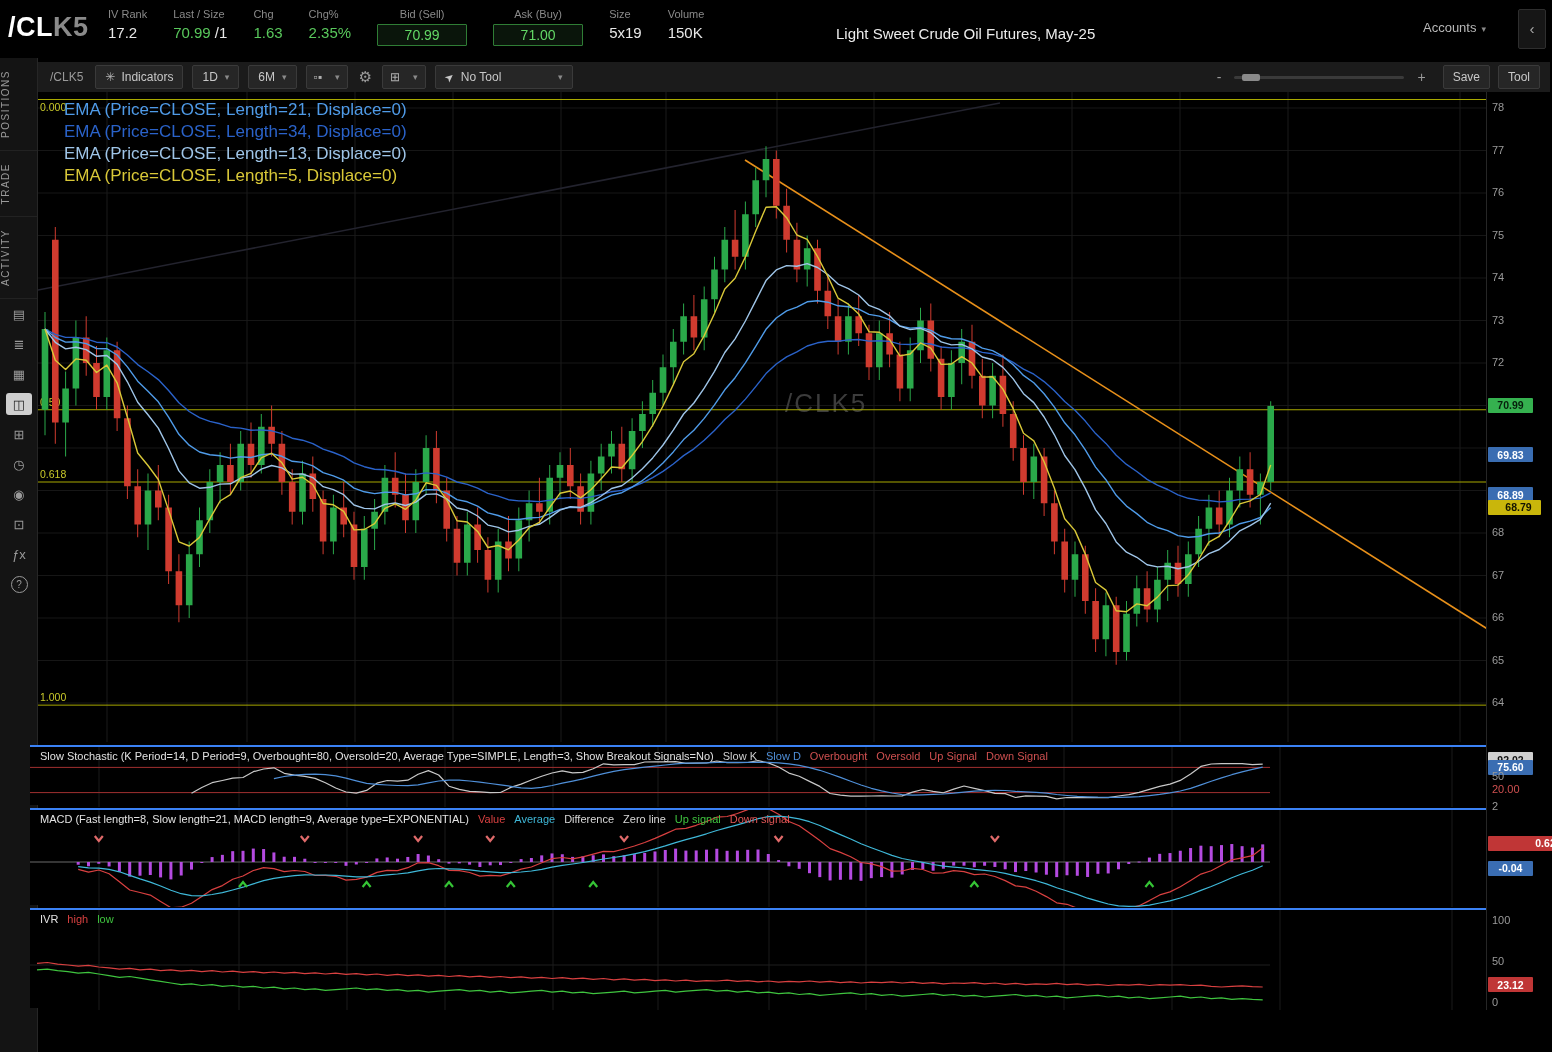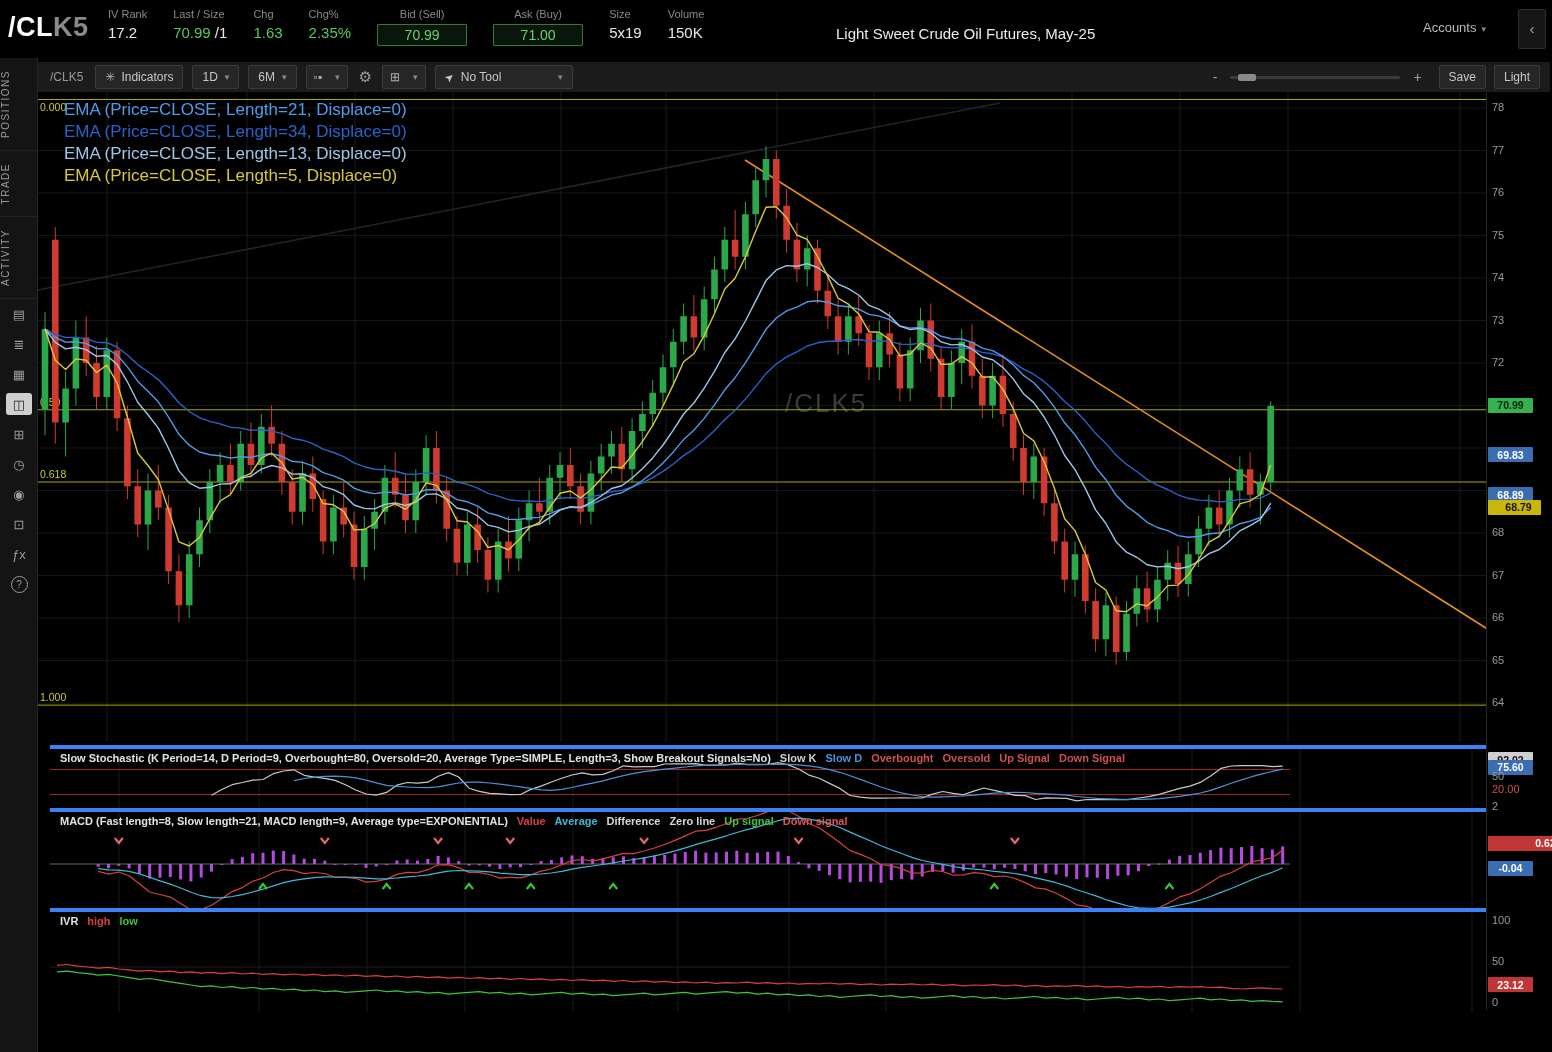--- a/index.html
+++ b/index.html
@@ -43,21 +43,21 @@
   .gear{color:#9a9a9a;font-size:15px;margin:0 10px 0 2px;}
   .cursoricon{display:inline-block;transform:rotate(-40deg);font-size:11px;color:#c8c8c8;margin-right:7px;}
   .tb-right{margin-left:auto;display:flex;align-items:center;}
   .zbtn{color:#9a9a9a;font-size:14px;padding:0 5px;}
   .zoomtrack{width:170px;height:3px;background:#3a3a3a;border-radius:2px;margin:0 8px;position:relative;}
   .zoomhandle{position:absolute;left:8px;top:-2px;width:18px;height:7px;background:#8a8a8a;border-radius:2px;}
   
   .csvg{position:absolute;left:38px;background:#000;}
   #main-svg{top:92px;}
   .ema-lbl{position:absolute;left:64px;font-size:17px;white-space:nowrap;z-index:4;}
-  .panel{position:absolute;left:50px;width:1466px;border-top:4px solid #3b82f6;box-sizing:border-box;background:#000;font-weight:bold;}
+  .panel{position:absolute;left:30px;width:1466px;border-top:2px solid #3b82f6;box-sizing:border-box;background:#000;}
   .panel-label{position:absolute;top:3px;left:10px;font-size:11px;z-index:4;white-space:nowrap;}
   .panel-label span{margin-right:9px;}
   
   .axis{position:absolute;left:1486px;top:92px;width:48px;height:918px;border-left:1px solid #262626;background:#000;}
   .tick{position:absolute;left:5px;font-size:11px;color:#9a9a9a;}
   .badge{position:absolute;left:1px;width:45px;font-size:10.5px;font-weight:bold;text-align:center;
          padding:1.5px 0;border-radius:1px;}
   
   .taxis{position:absolute;left:38px;top:1010px;width:1466px;height:26px;border-top:1px solid #262626;background:#000;}
   .ttick{position:absolute;top:6px;width:80px;margin-left:-40px;text-align:center;color:#8a8a8a;font-size:11px;white-space:nowrap;}
@@ -164,21 +164,21 @@
         <span>No Tool</span>
         <span class="chev" style="margin-left:auto">▾</span>
       </div>
     <div class="tb-right">
       <span class="zbtn">-</span>
       <div class="zoomtrack">
           <div class="zoomhandle"></div>
         </div>
       <span class="zbtn">+</span>
       <div class="tbtn" style="margin:0 8px 0 12px;">Save</div>
-      <div class="tbtn" style="margin-right:2px;">Light</div>
+      <div class="tbtn" style="margin-right:2px;">Tool</div>
     </div>
   </div>
 
   <svg id="main-svg" class="csvg" width="1466" height="650">
       <line x1="0" y1="611" x2="1466" y2="611" stroke="#161616" stroke-width="1"></line>
       <line x1="0" y1="568.5" x2="1466" y2="568.5" stroke="#161616" stroke-width="1"></line>
       <line x1="0" y1="526" x2="1466" y2="526" stroke="#161616" stroke-width="1"></line>
       <line x1="0" y1="483.5" x2="1466" y2="483.5" stroke="#161616" stroke-width="1"></line>
       <line x1="0" y1="441" x2="1466" y2="441" stroke="#161616" stroke-width="1"></line>
       <line x1="0" y1="398.5" x2="1466" y2="398.5" stroke="#161616" stroke-width="1"></line>

